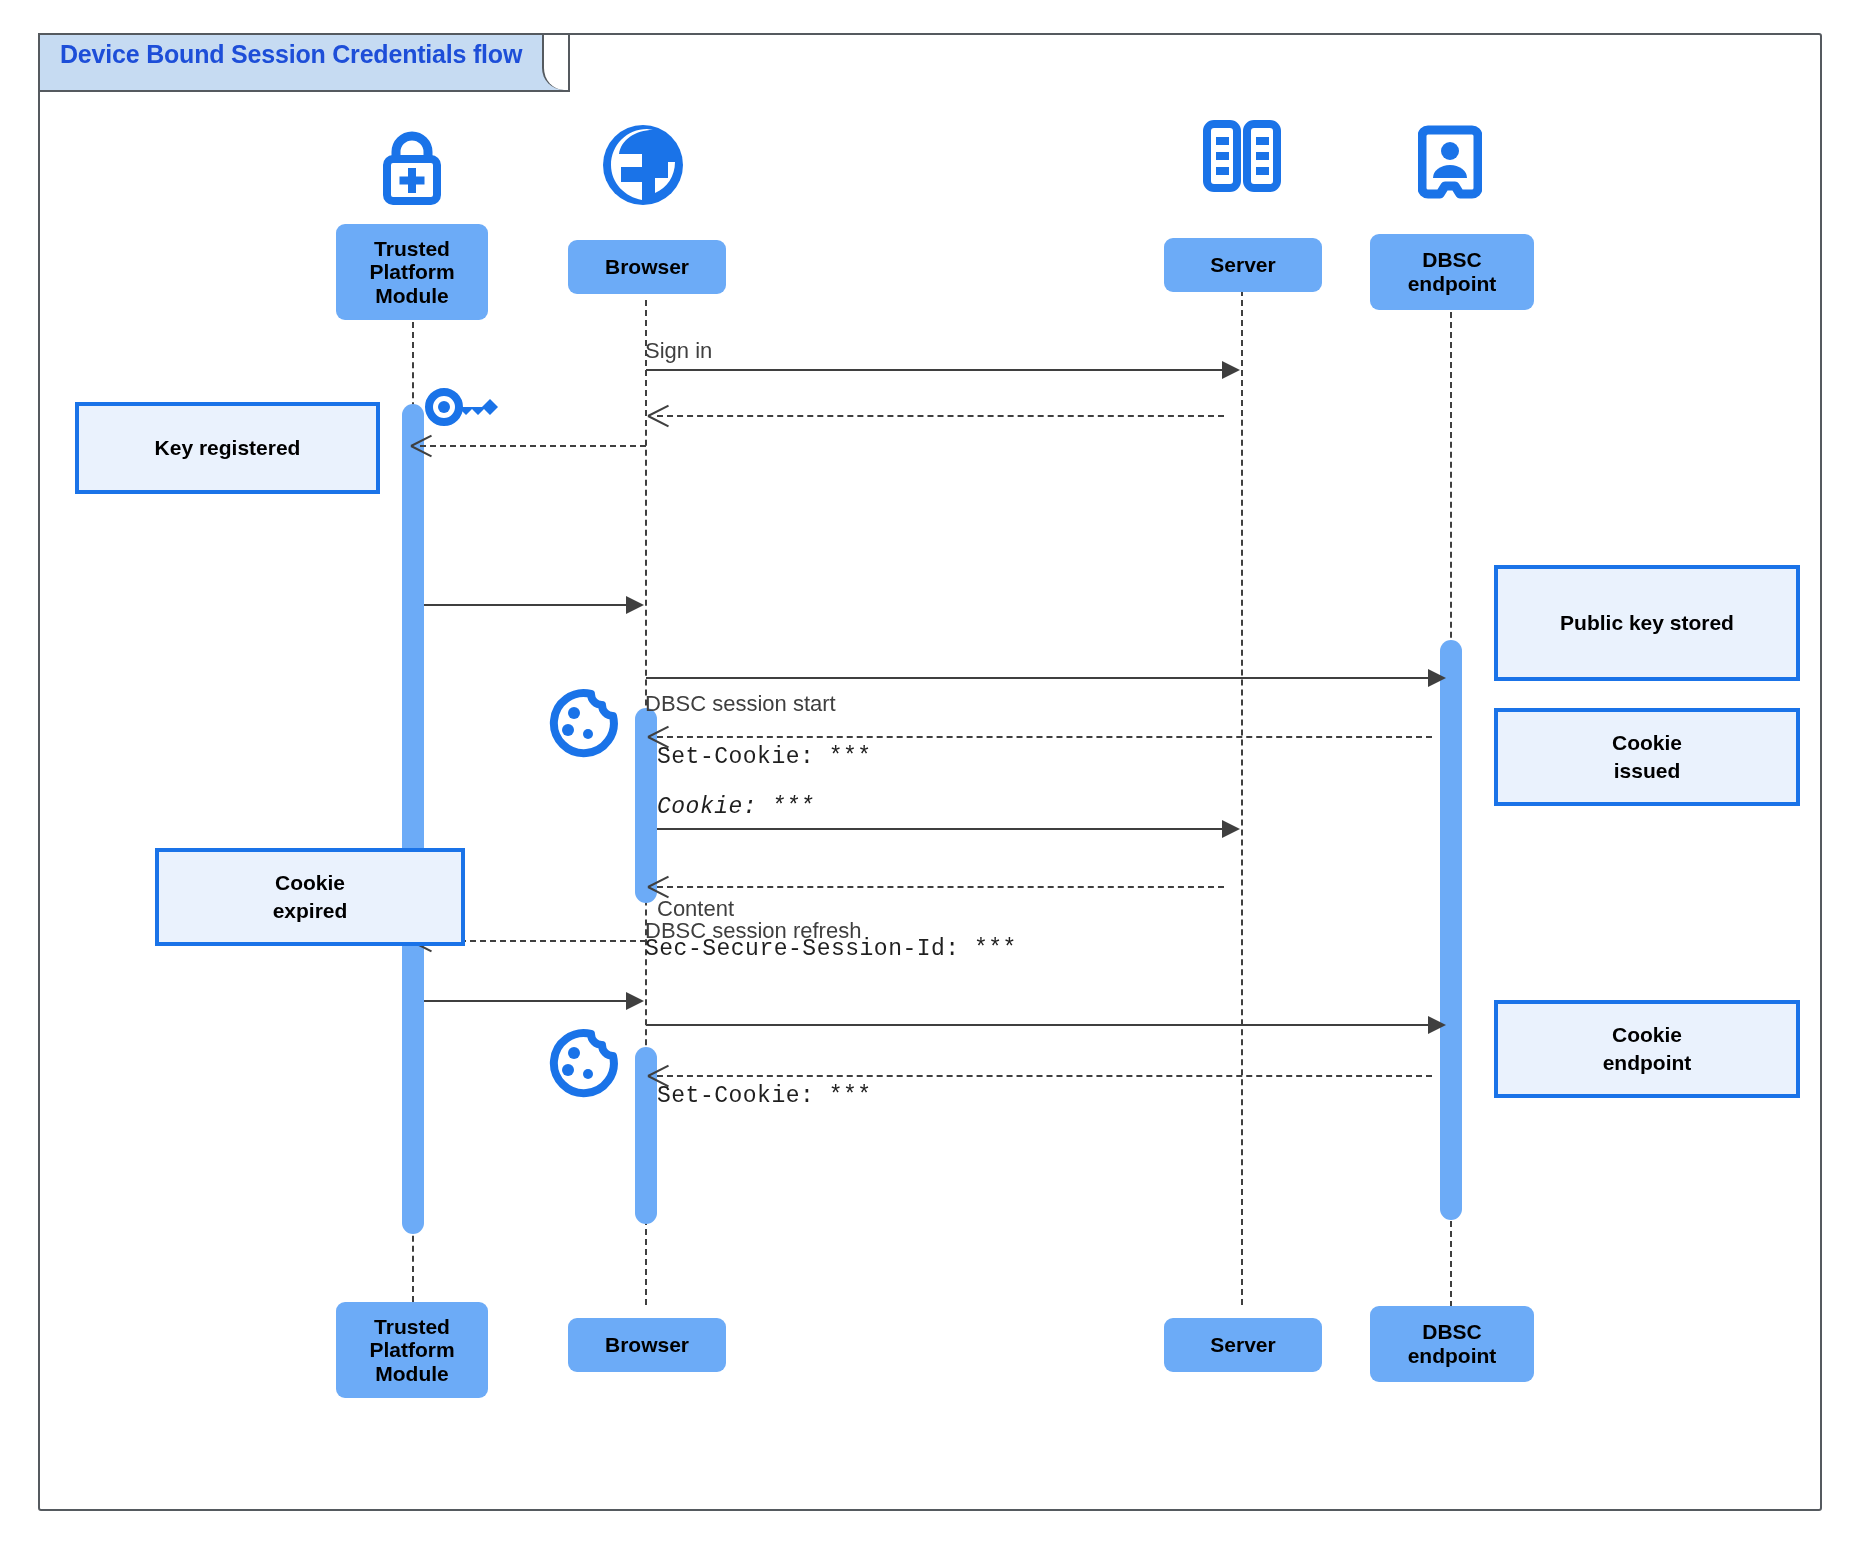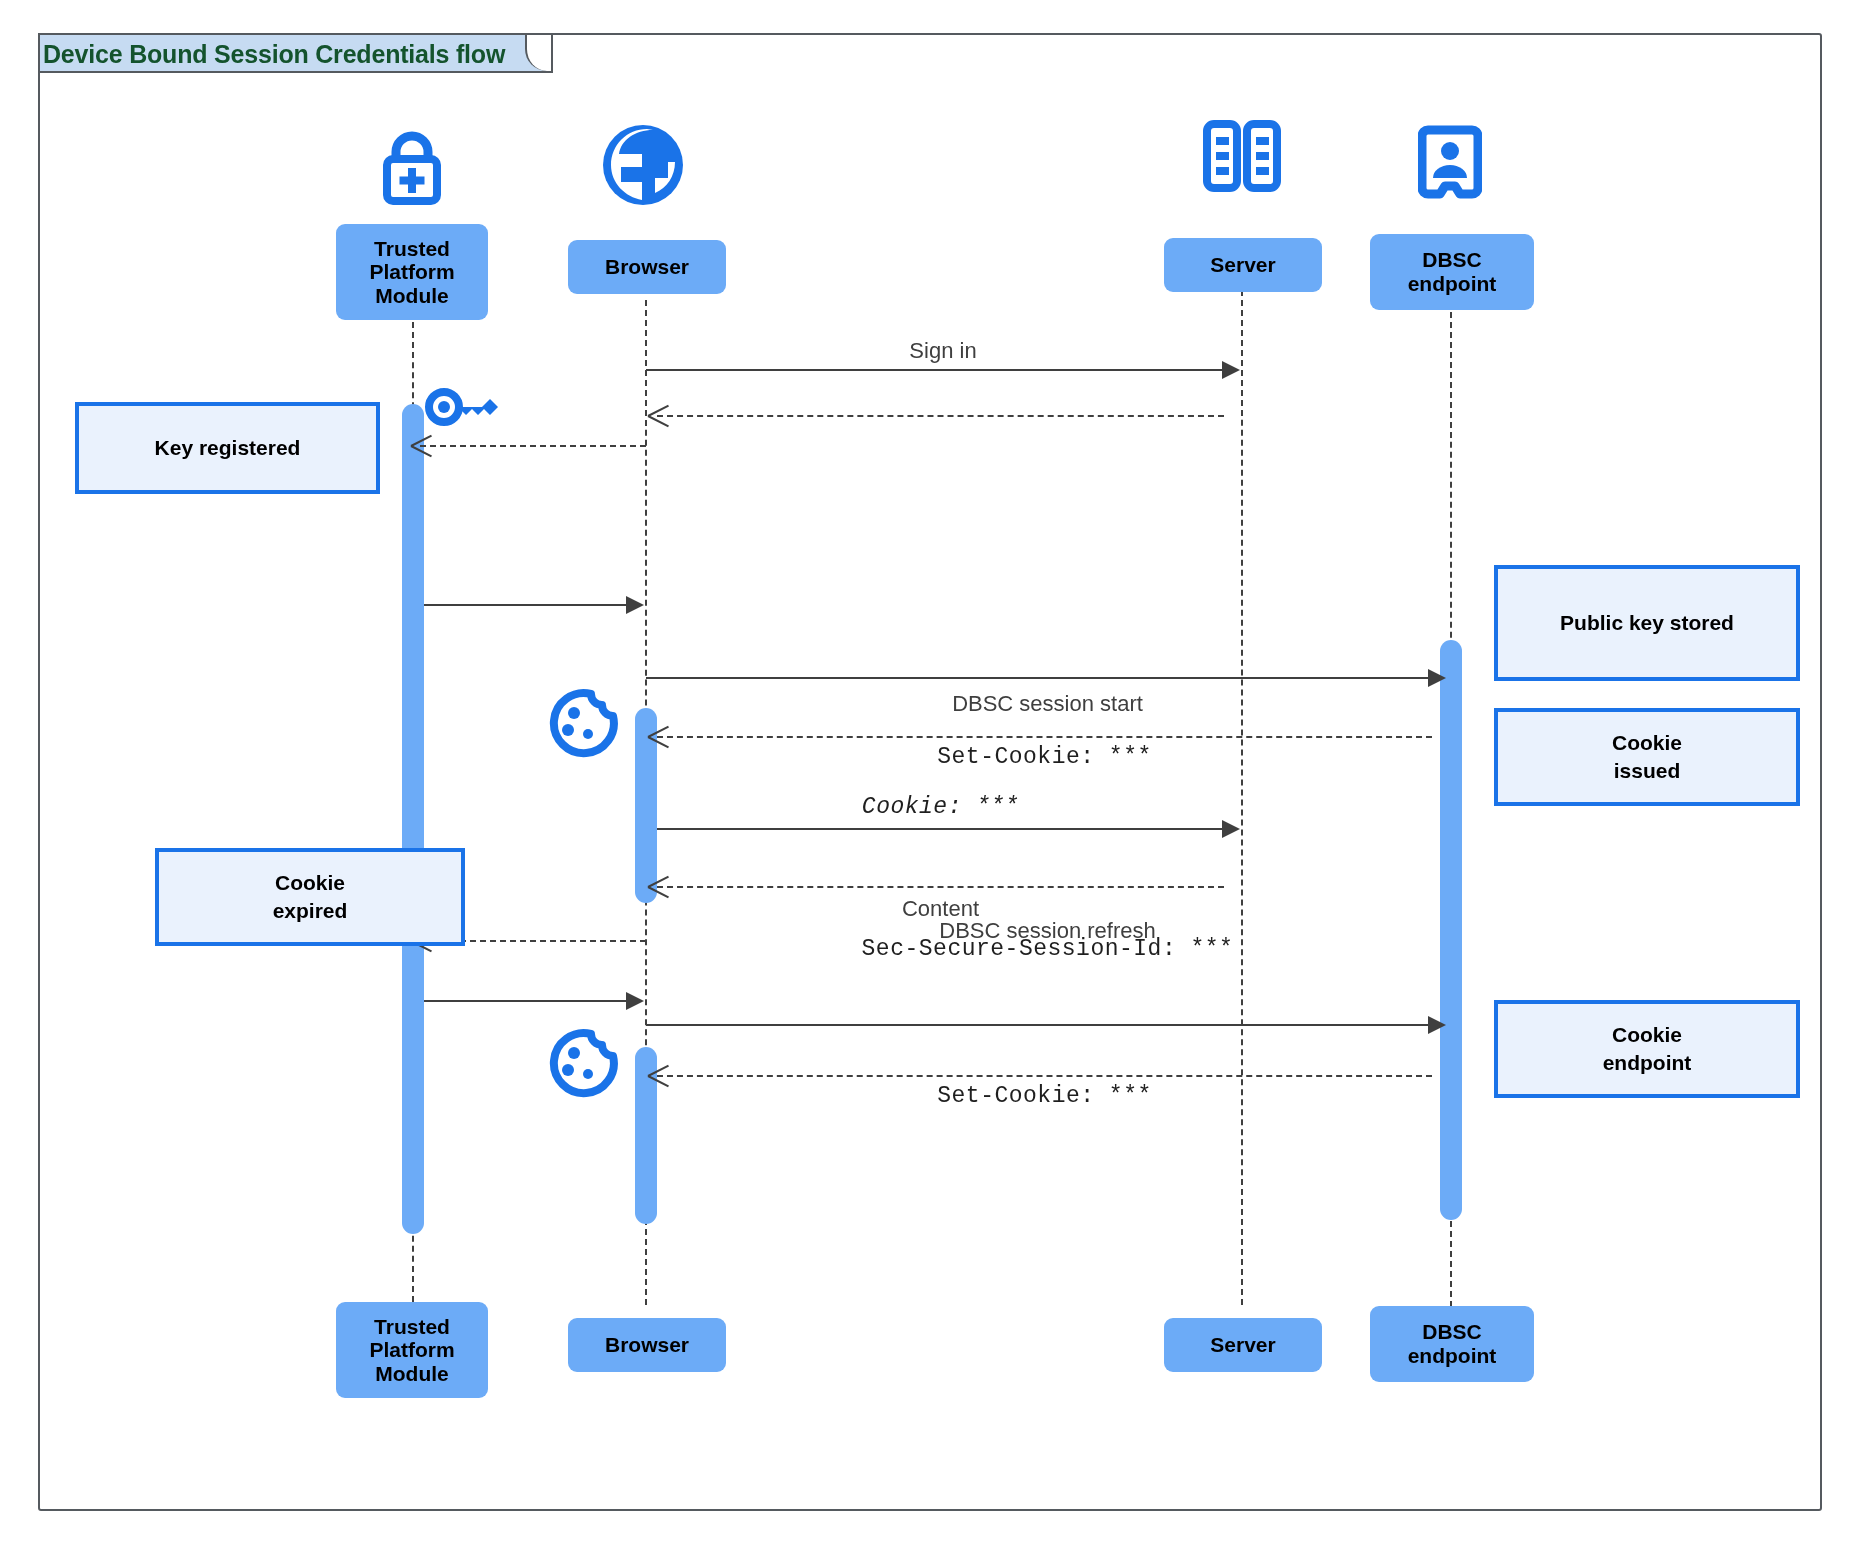--- a/index.html
+++ b/index.html
@@ -20,25 +20,25 @@
     position: absolute;
     left: 38px; top: 33px;
     width: 1784px; height: 1478px;
     border: 2px solid #555a5f;
     border-radius: 3px;
     background: #ffffff;
   }
   .frame-title {
     position: absolute;
     left: 38px; top: 33px;
-    height: 40px;
-    padding: 0 46px 0 3px;
+    height: 59px;
+    padding: 0 46px 0 20px;
     background: #c6dbf2;
     border: 2px solid #555a5f;
-    color: #14532d;
+    color: #1d4ed8;
     font-size: 25px;
     font-weight: bold;
     line-height: 38px;
     white-space: nowrap;
     letter-spacing: -0.2px;
   }
   .frame-title-notch {
     position: absolute;
     right: 0; top: 0;
     width: 26px; height: 100%;
@@ -117,21 +117,21 @@
     transform-origin: left center;
   }
   .arrowhead.open-left::before { transform: rotate(-27deg); }
   .arrowhead.open-left::after  { transform: rotate(27deg); }
 
   .msg-label {
     position: absolute;
     color: #3f3f3f;
     font-size: 22px;
     white-space: nowrap;
-    text-align: center;
+    text-align: left;
   }
   .msg-label.mono {
     font-family: "Liberation Mono", "DejaVu Sans Mono", monospace;
     font-size: 23px;
     color: #1f1f1f;
     letter-spacing: 0.5px;
   }
 
   
   .note {

